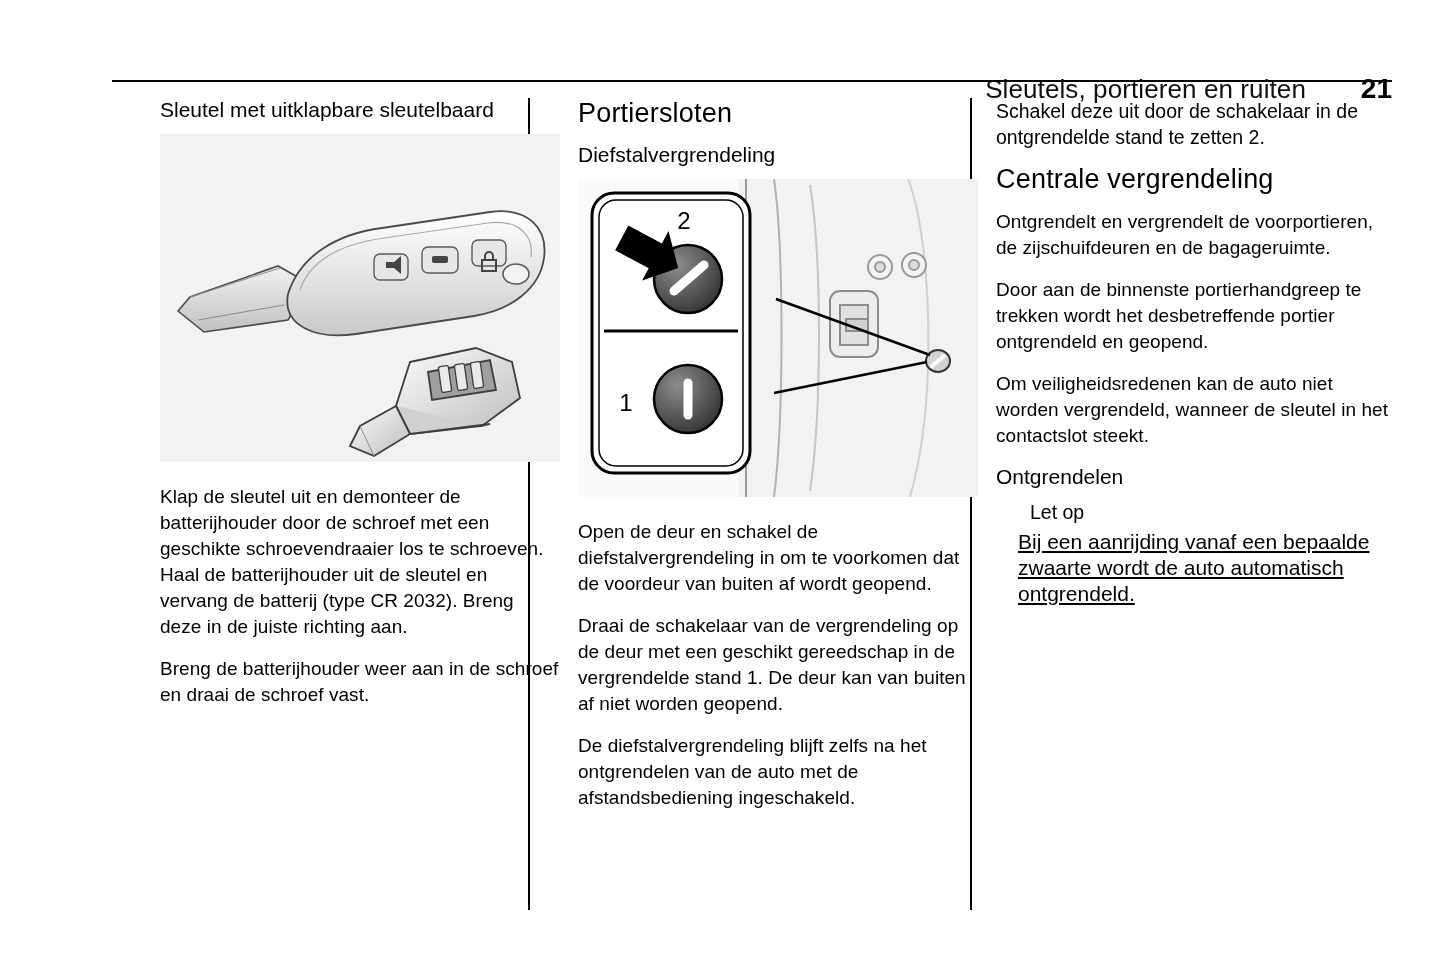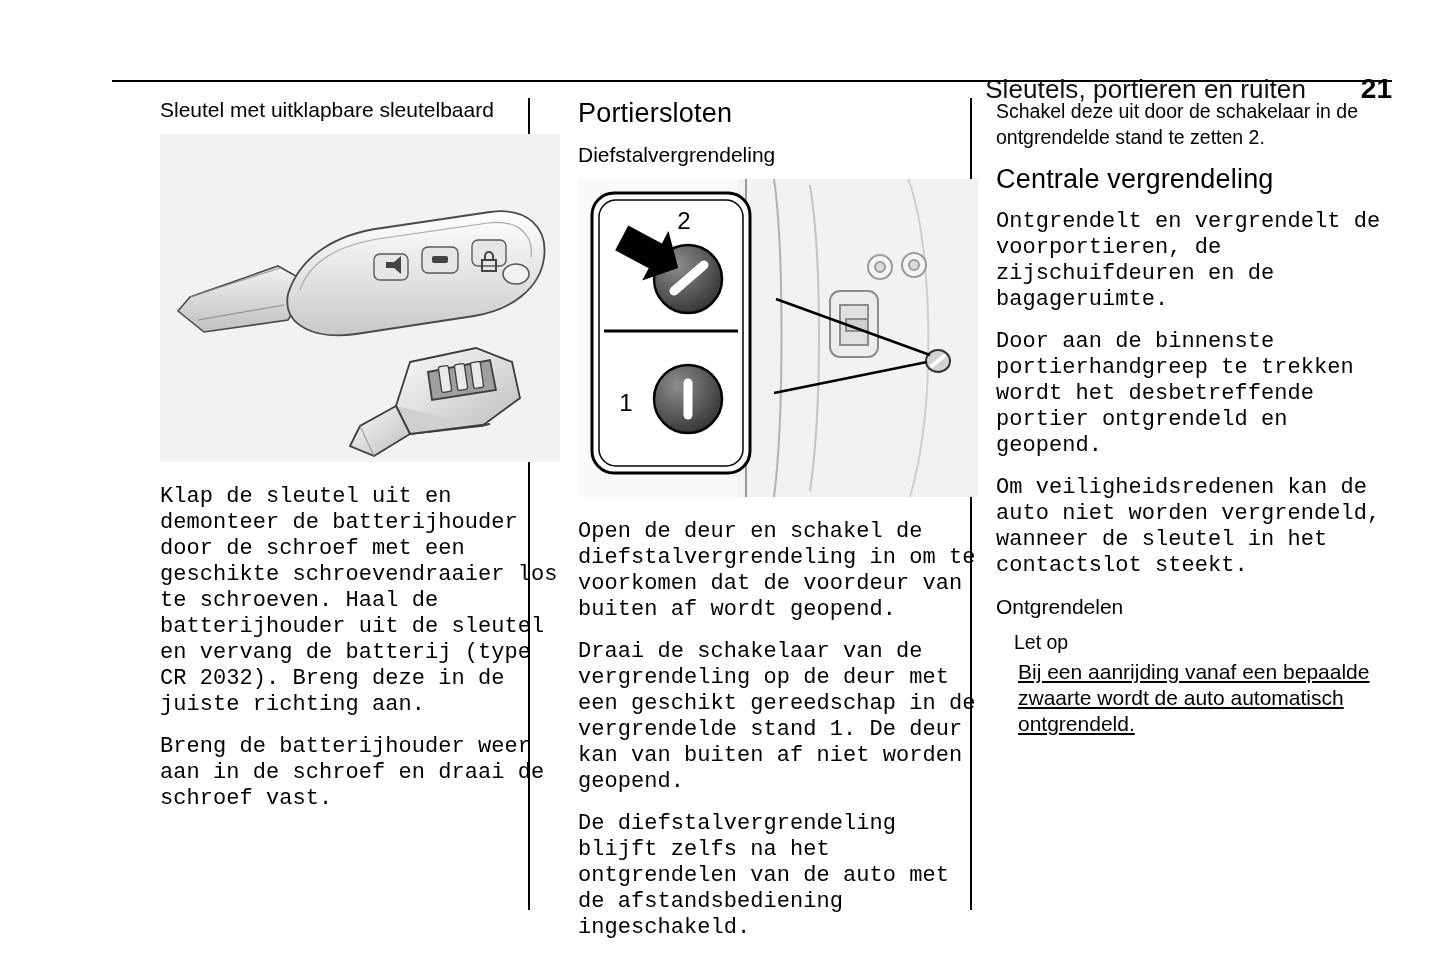--- a/index.html
+++ b/index.html
@@ -82,33 +82,32 @@
     font-size: 21px;
     font-weight: normal;
     margin: 0 0 12px 0;
   }
   h3.sub3 {
     font-size: 21px;
     font-weight: normal;
     margin: 0 0 10px 0;
   }
   p.body {
-    font-size: 22px;
+    font-size: 19px;
     line-height: 26px;
     margin: 0 0 16px 0;
     letter-spacing: 0.05px;
-    font-family: Liberation Mono, monospace;
   }
   p.body:last-child { margin-bottom: 0; }
   .note {
     margin: 0 0 16px 18px;
   }
   .note-title {
     font-size: 19.5px;
-    margin: 0 0 2px 0;
+    margin: 0 0 2px 16px;
     line-height: 26px;
   }
   .note-body {
     font-size: 21px;
     line-height: 26px;
     margin: 4px;
     text-decoration: underline;
   }
   .caption-top {
     font-size: 19.5px;

